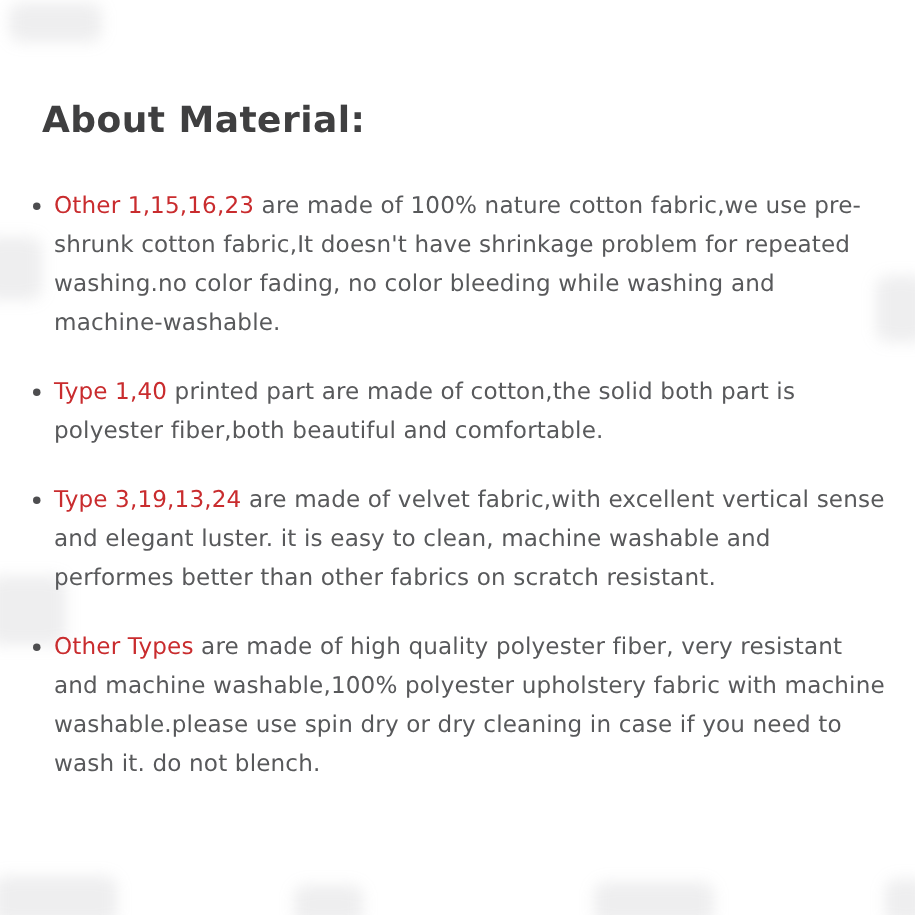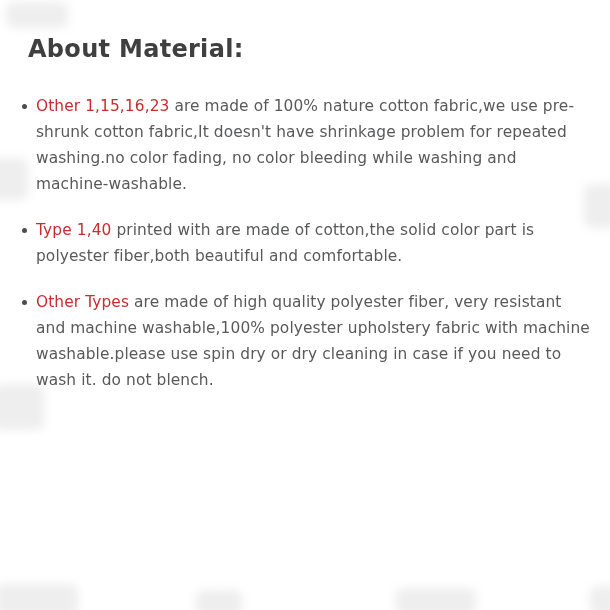--- a/index.html
+++ b/index.html
@@ -10,21 +10,21 @@
     width: 610px;
     height: 610px;
     background: #ffffff;
     font-family: "DejaVu Sans", sans-serif;
     position: relative;
     overflow: hidden;
   }
   .content {
     position: relative;
     z-index: 2;
-    padding: 33px 16px 0 22px;
+    padding: 64px 16px 0 22px;
   }
   .page-title {
     font-size: 24px;
     line-height: 32px;
     font-weight: bold;
     color: #3f3f40;
     letter-spacing: 0.3px;
     margin: 0 0 28px 6px;
   }
   .material-list {
@@ -86,22 +86,25 @@
 
   <h1 class="page-title">About Material:</h1>
 
   <ul class="material-list">
 
     <li class="material-item">
       <span class="bullet-dot"></span><span class="type-label">Other 1,15,16,23</span><span> are made of 100% nature cotton fabric,we use pre-shrunk cotton fabric,It doesn't have shrinkage problem for repeated washing.no color fading, no color bleeding while washing and machine-washable.</span>
     </li>
 
     <li class="material-item">
-      <span class="bullet-dot"></span><span class="type-label">Type 1,40</span><span> printed with are made of cotton,the solid color part is polyester fiber,both beautiful and comfortable.</span>
+      <span class="bullet-dot"></span><span class="type-label">Type 1,40</span><span> printed part are made of cotton,the solid both part is polyester fiber,both beautiful and comfortable.</span>
     </li>
 
+    <li class="material-item">
+      <span class="bullet-dot"></span><span class="type-label">Type 3,19,13,24</span><span> are made of velvet fabric,with excellent vertical sense and elegant luster. it is easy to clean, machine washable and performes better than other fabrics on scratch resistant.</span>
+    </li>
 
     <li class="material-item">
       <span class="bullet-dot"></span><span class="type-label">Other Types</span><span> are made of high quality polyester fiber, very resistant and machine washable,100% polyester upholstery fabric with machine washable.please use spin dry or dry cleaning in case if you need to wash it. do not blench.</span>
     </li>
 
   </ul>
 </div>
 
 </body></html>

